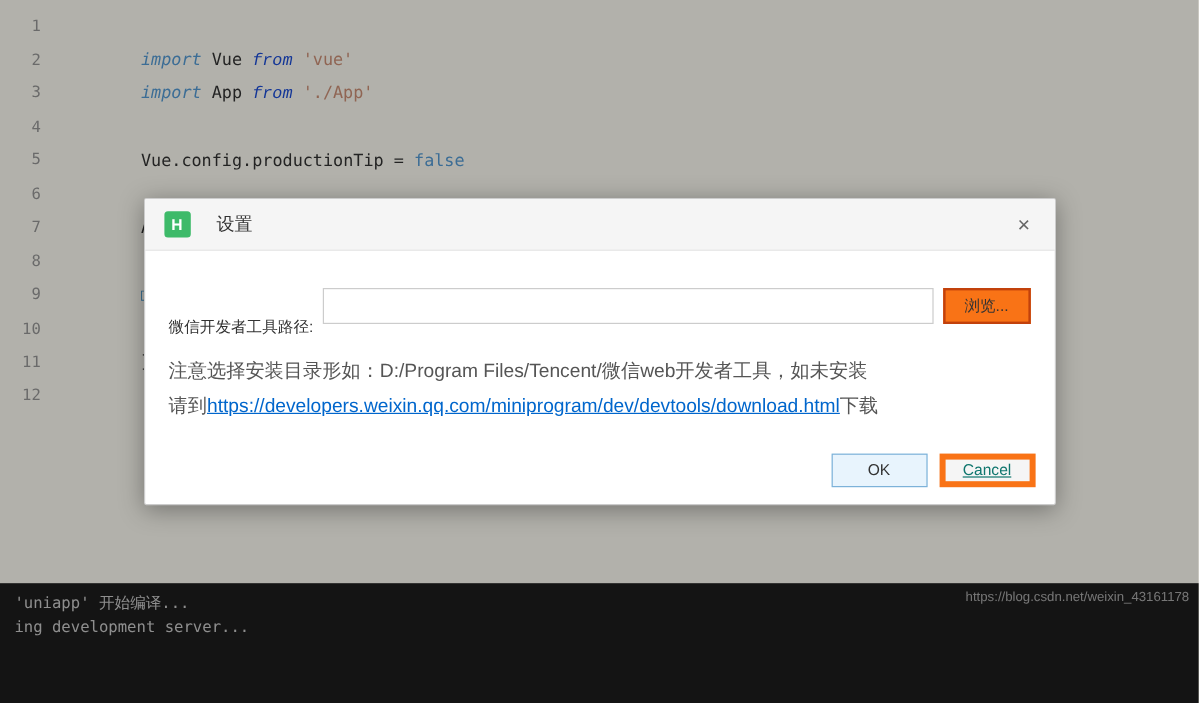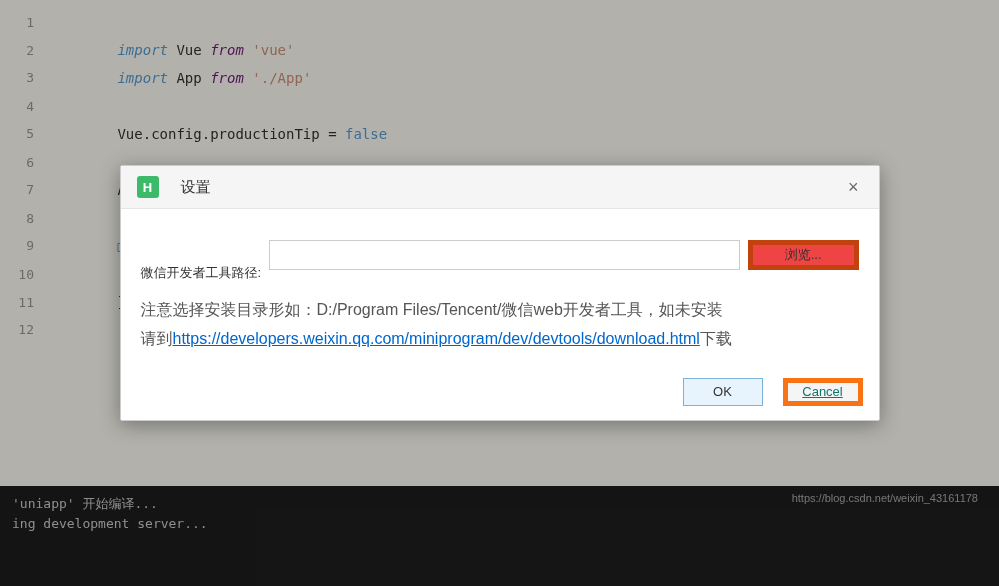--- a/index.html
+++ b/index.html
@@ -44,21 +44,21 @@
       user-select: none;
       font-size: 13px;
     }
 
     .line-content {
       flex: 1;
       white-space: pre;
     }
 
     .kw-import { color: #569cd6; font-style: italic; }
-    .kw-from   { color: #701a75; font-style: italic; }
+    .kw-from   { color: #1d4ed8; font-style: italic; font-family: Liberation Mono, monospace; }
     .str       { color: #ce9178; }
     .kw-false  { color: #569cd6; }
     .plain     { color: #333; }
     .kw-const  { color: #569cd6; font-style: italic; }
 
     
     .terminal-area {
       position: absolute;
       bottom: 0; left: 0;
       width: 100%;
@@ -168,23 +168,23 @@
       border: 1px solid #ccc;
       padding: 0 6px;
       font-size: 13px;
       outline: none;
       background: #fff;
     }
 
     .browse-btn {
       margin-left: 8px;
       height: 30px;
-      padding: 0 32px;
-      border: 5px solid #c2410c;
-      background: #ef4444;
+      padding: 0 16px;
+      border: 2px solid #c2410c;
+      background: #f97316;
       font-size: 13px;
       cursor: pointer;
       font-family: 'Microsoft YaHei', sans-serif;
       color: #333;
       white-space: nowrap;
     }
 
     .modal-note {
       font-size: 16px;
       color: #555;
@@ -195,21 +195,21 @@
     .modal-note a {
       color: #0066cc;
       text-decoration: underline;
     }
 
     .modal-footer {
       display: flex;
       justify-content: flex-end;
       align-items: center;
       padding: 10px 16px 14px;
-      gap: 20px;
+      gap: 10px;
     }
 
     .btn-ok {
       width: 80px;
       height: 28px;
       border: 1px solid #7db2d9;
       background: #e8f4fd;
       color: #333;
       font-size: 13px;
       cursor: pointer;
@@ -225,21 +225,21 @@
       font-size: 13px;
       cursor: pointer;
       font-family: 'Microsoft YaHei', sans-serif;
       text-decoration: underline;
     }
 
     
     .watermark {
       position: absolute;
       bottom: 82px;
-      right: 21px;
+      right: 8px;
       font-size: 11px;
       color: #aaa;
       font-family: sans-serif;
     }
   </style>
 </head>
 <body>
 
 <div class="editor-bg">
   <div class="code-area">

